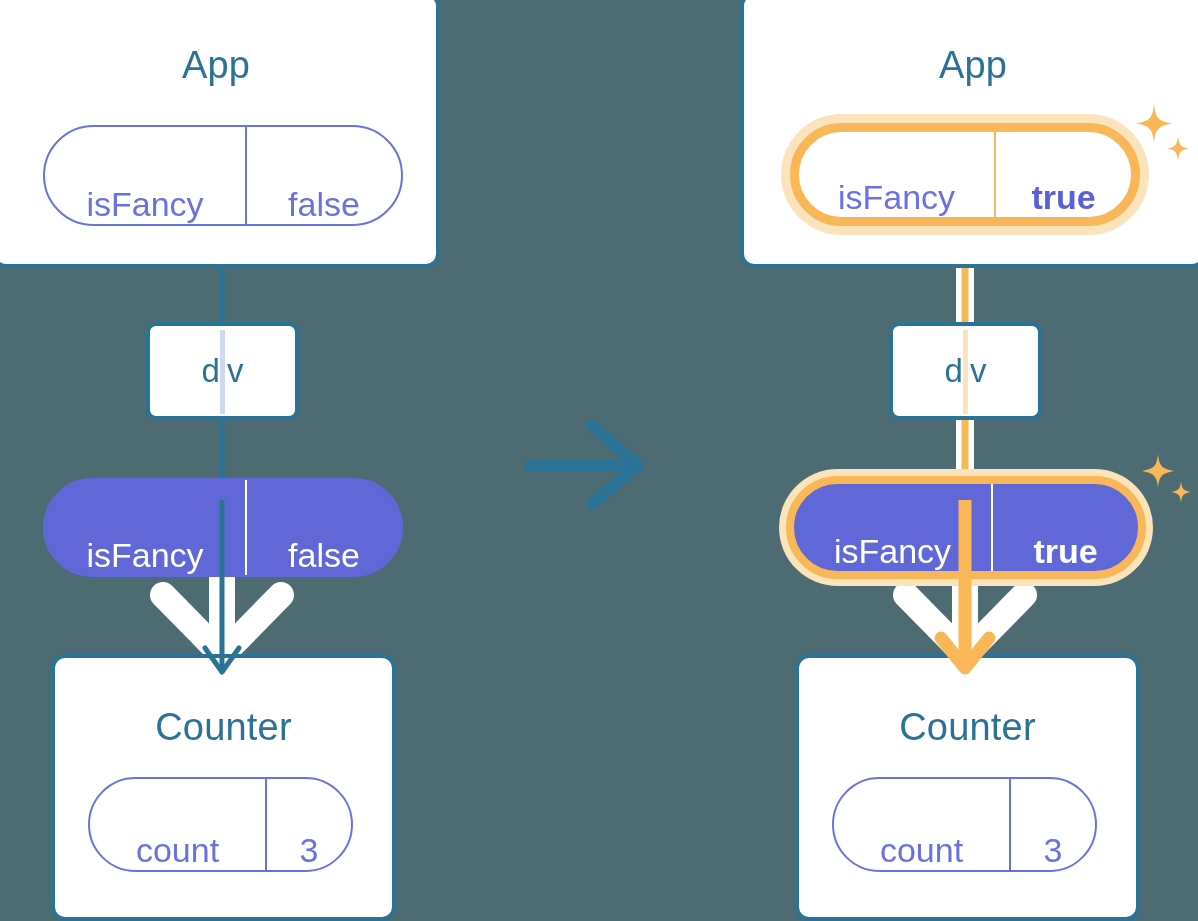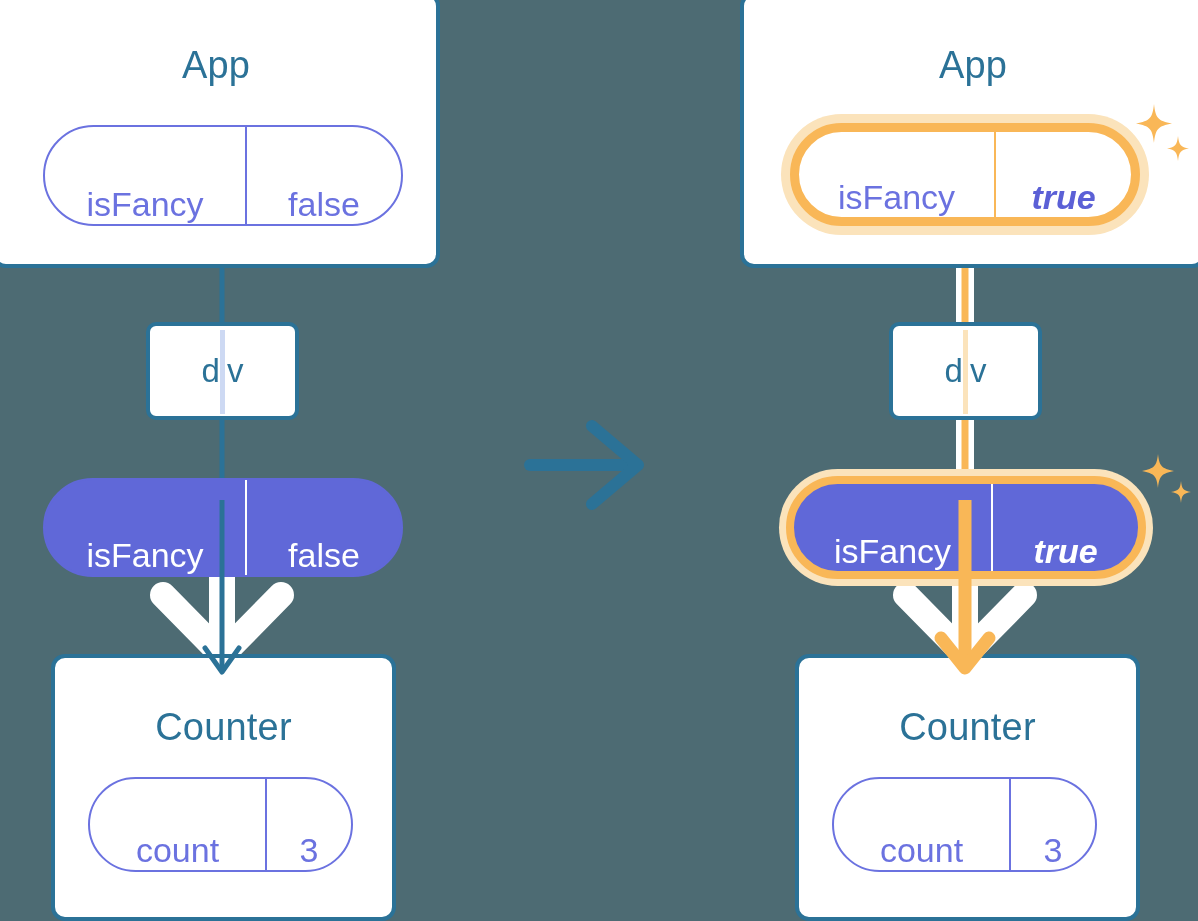--- a/index.html
+++ b/index.html
@@ -84,21 +84,21 @@
     align-items: center;
     justify-content: center;
     font-size: 34px;
     white-space: nowrap;
   }
   .pill-divider {
     width: 2px;
     flex: 0 0 2px;
     align-self: stretch;
   }
-  .pill .pill-value.bold { font-weight: bold; font-style: italic; }
+  .pill .pill-value.bold { font-weight: bold; }
 
   
   .pill-highlight-outline {
     border: 9px solid #f9b757;
     background: #ffffff;
     box-shadow: 0 0 0 9px #fbe3bb;
   }
   .pill-highlight-outline .pill-name { color: #6b72e0; }
   .pill-highlight-outline .pill-value { color: #5b60d6; }
   .pill-highlight-outline .pill-divider { background: #f9b757; }

